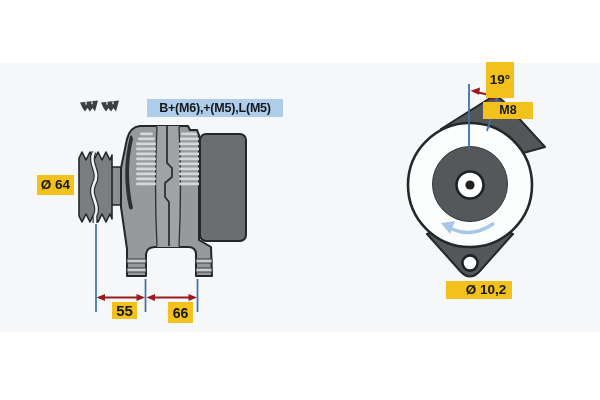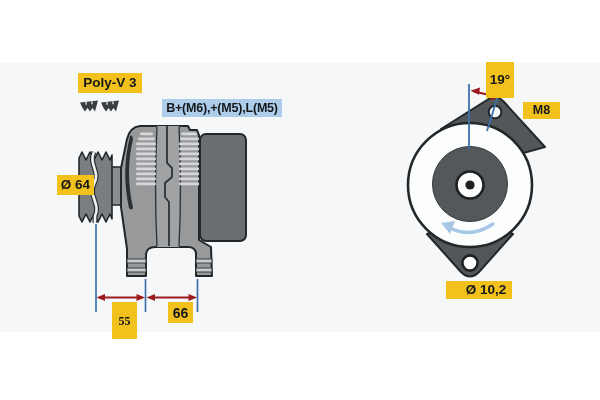--- a/index.html
+++ b/index.html
@@ -12,26 +12,26 @@
     background:#f6f7f8;
   }
   svg.draw{position:absolute;left:0;top:0;}
   .tag{
     position:absolute;display:flex;align-items:center;justify-content:center;
     background:#f2c11c;color:#15181b;font-weight:bold;font-size:13.5px;
     white-space:nowrap;line-height:1;
   }
   .tag-blue{background:#aecdea;}
   .t-belt{left:78px;top:73px;width:64px;height:20px;}
-  .t-term{left:162px;top:99px;width:120px;height:18px;font-size:12.5px;letter-spacing:-0.2px;}
-  .t-d64{left:37px;top:175px;width:37px;height:20px;margin-left:20px;}
-  .t-55{left:112px;top:302px;width:25px;height:37px;font-size:12px;font-family:Liberation Serif, serif;}
+  .t-term{left:147px;top:99px;width:136px;height:18px;font-size:12.5px;letter-spacing:-0.2px;}
+  .t-d64{left:37px;top:175px;width:37px;height:20px;}
+  .t-55{left:112px;top:302px;width:25px;height:17px;font-size:15px;}
   .t-66{left:168px;top:302px;width:25px;height:21px;font-size:14px;text-align:center;}
   .t-19{left:486px;top:62px;width:28px;height:36px;}
-  .t-m8{left:523px;top:102px;width:37px;height:17px;font-size:12.5px;}
+  .t-m8{left:483px;top:102px;width:50px;height:17px;font-size:12.5px;}
   .t-102{left:446px;top:281px;width:52px;height:18px;padding-left:14px;}
 </style>
 </head>
 <body>
 
 <div class="stage">
 
   <div class="band-mid"></div>
 
   <svg class="draw" width="600" height="400" viewBox="0 0 600 400">
@@ -150,21 +150,20 @@
         <line x1="501" y1="86" x2="487" y2="131"></line>
       </g>
       <g fill="#9c1b1f">
         <line x1="474" y1="91.5" x2="496" y2="96.5" stroke="#9c1b1f" stroke-width="2"></line>
         <polygon points="470.5,90.8 480,87.6 479,94.8"></polygon>
         <polygon points="499.5,97.3 490,92.9 491,100.3"></polygon>
       </g>
     </g>
   </svg>
 
-  <div class="tag t-belt">Poly-V 3</div>
   <div class="tag tag-blue t-term">B+(M6),+(M5),L(M5)</div>
   <div class="tag t-d64">Ø 64</div>
   <div class="tag t-55">55</div>
   <div class="tag t-66">66</div>
   <div class="tag t-19">19°</div>
   <div class="tag t-m8">M8</div>
   <div class="tag t-102">Ø 10,2</div>
 </div>
 
 </body></html>

